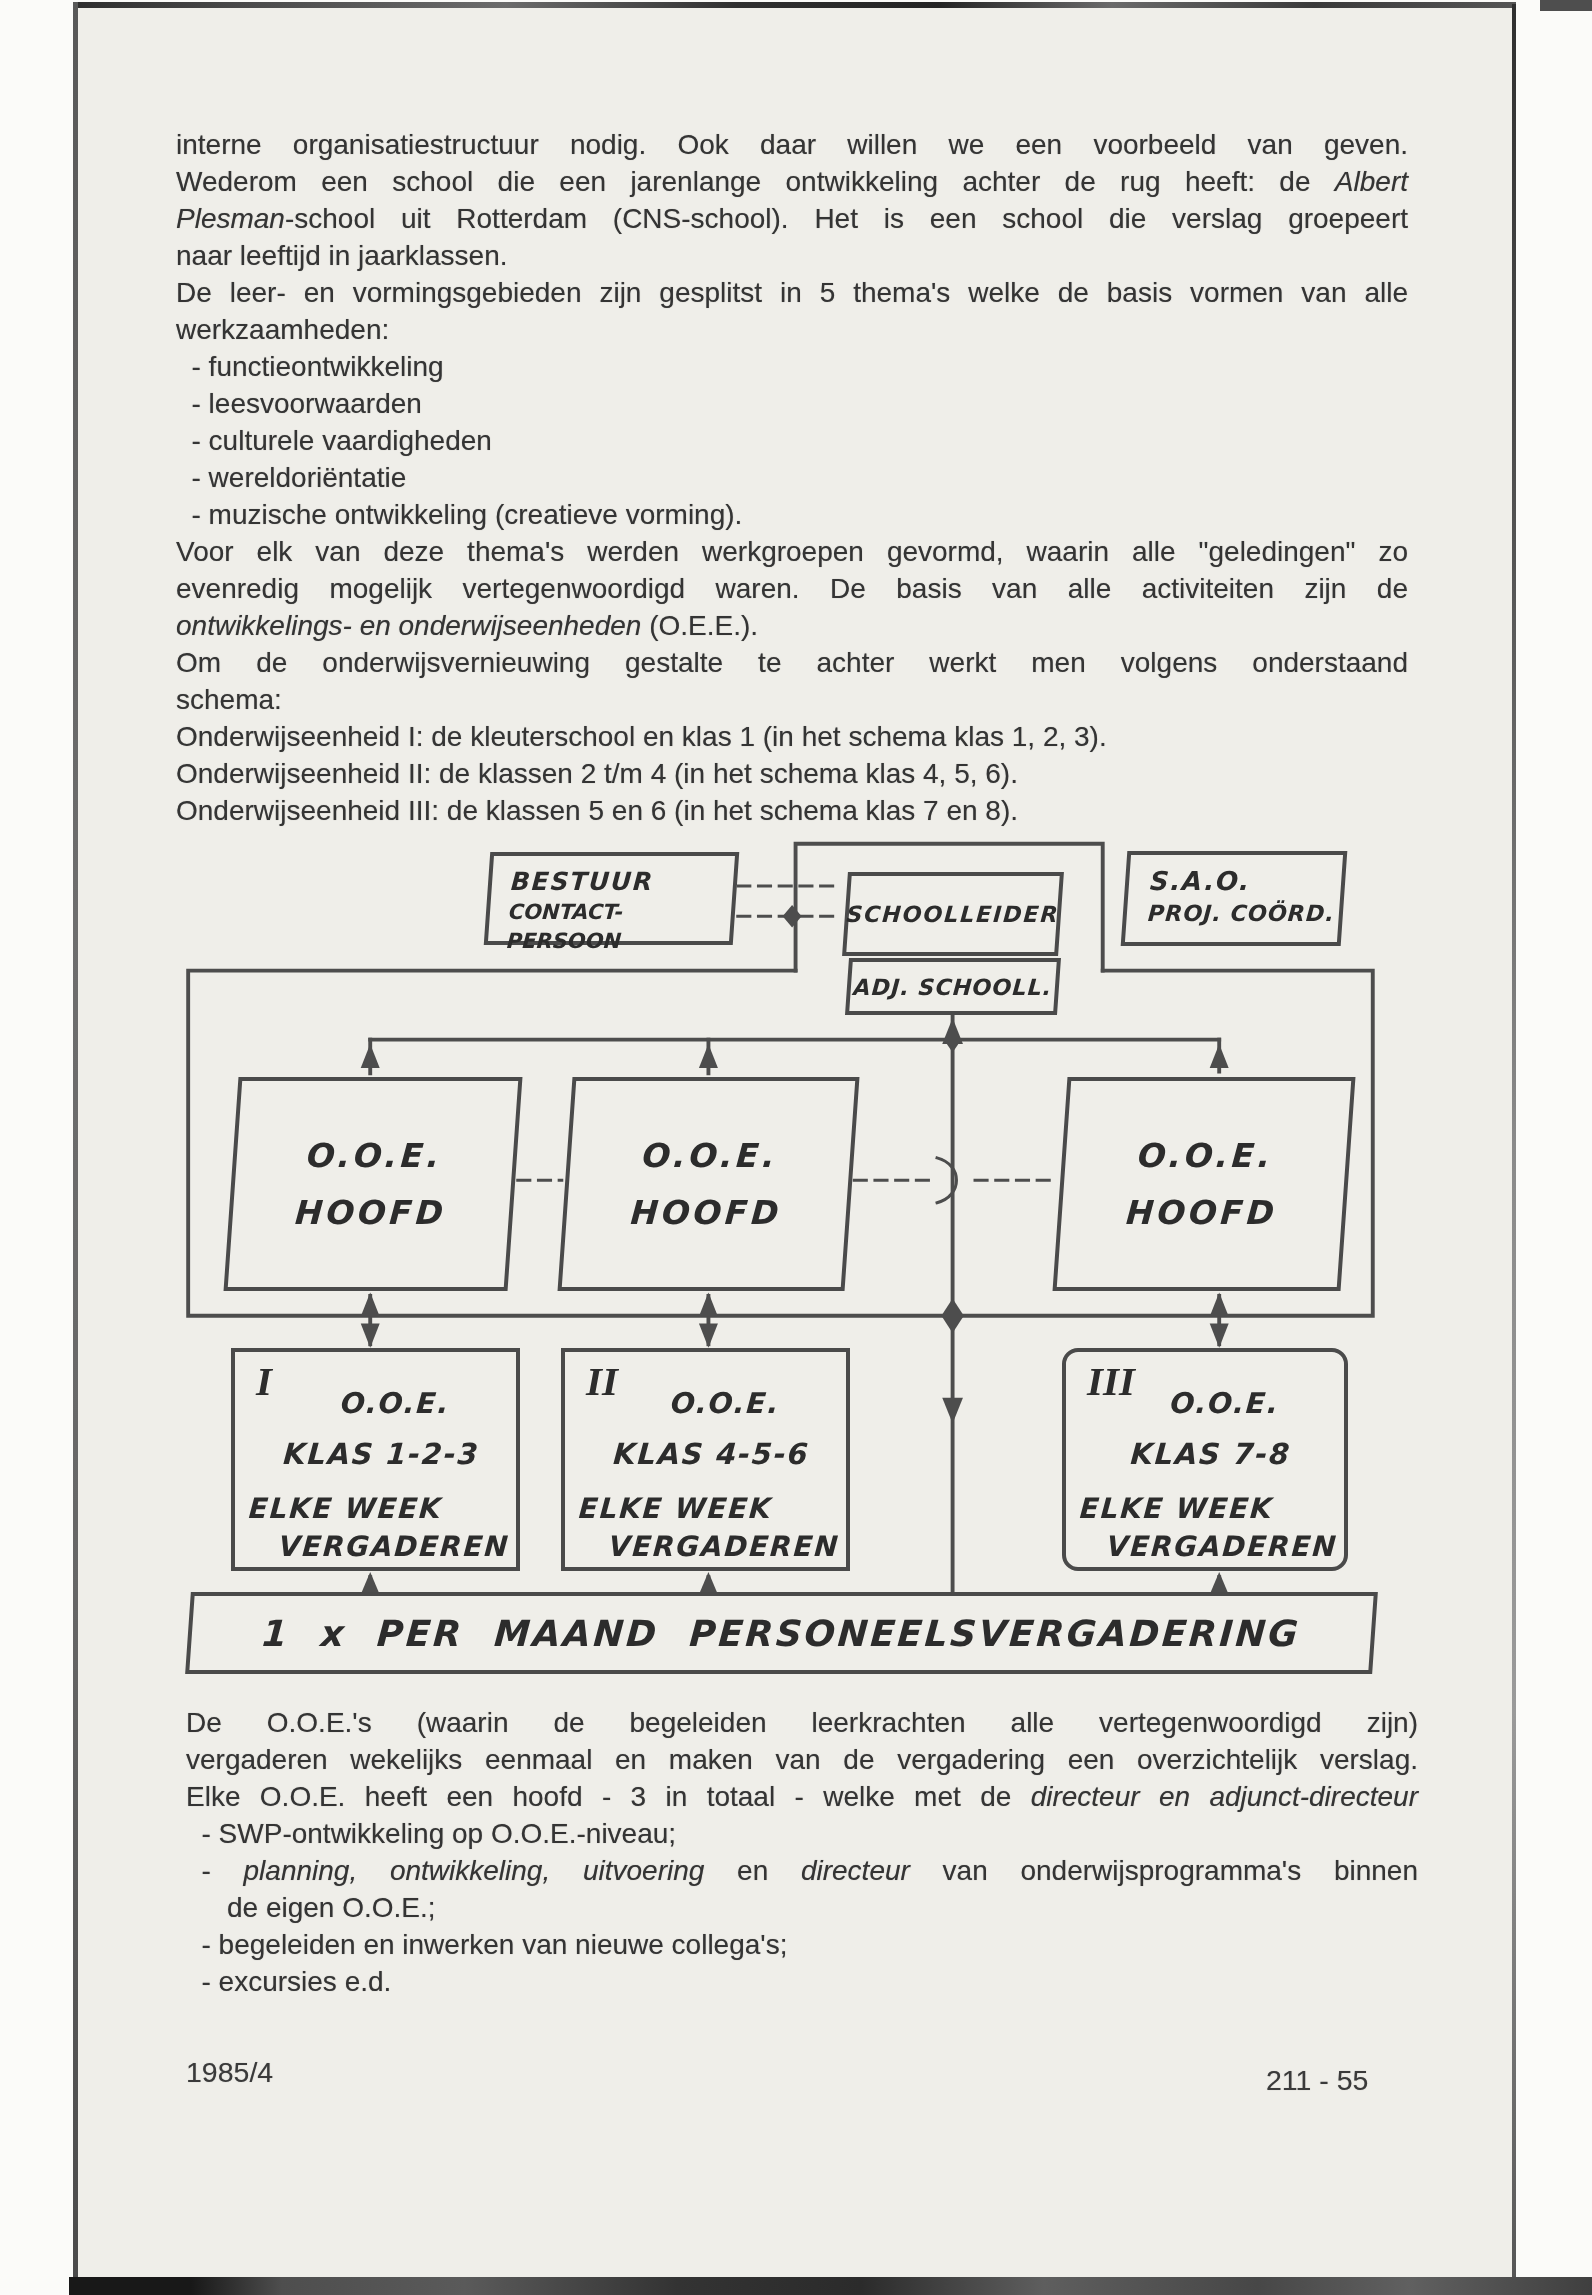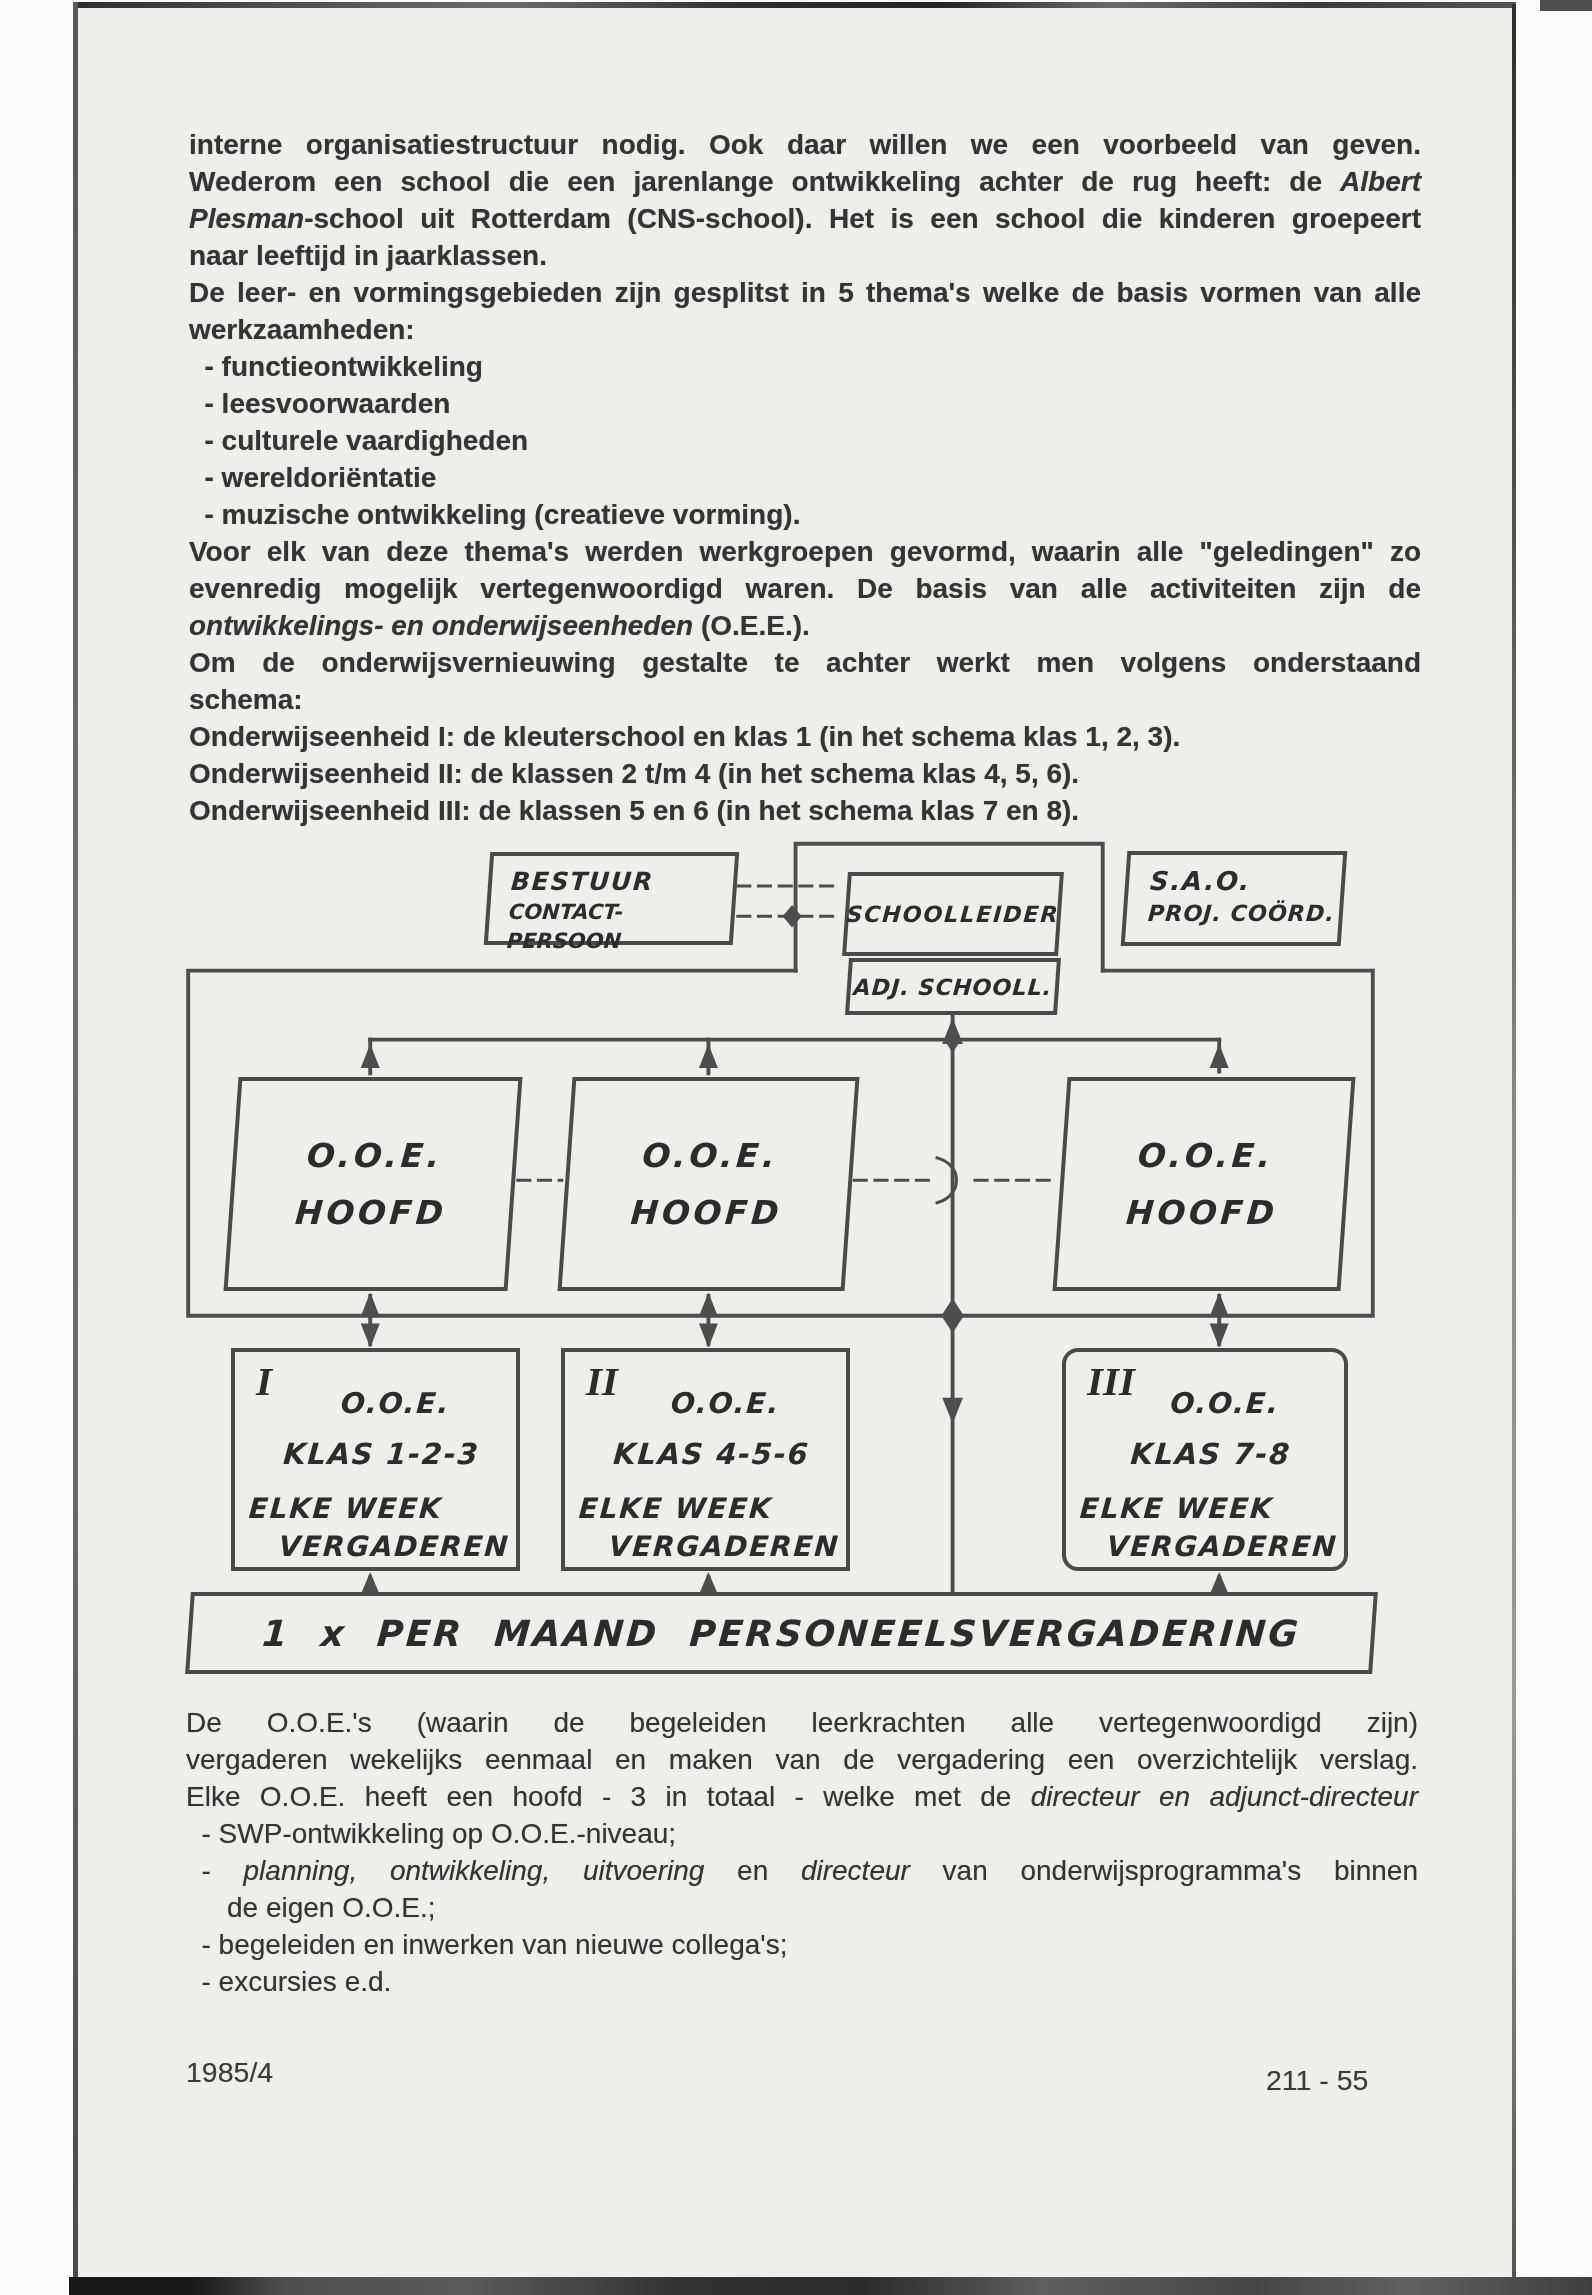--- a/index.html
+++ b/index.html
@@ -23,21 +23,21 @@
     background:linear-gradient(90deg,#181818 0%,#181818 8%,#4e4e4e 14%,#5a5a5a 26%,#333 40%,#2b2b2b 52%,#5e5e5e 64%,#474747 78%,#606060 88%,#3f3f3f 100%);}
 
   
   .textblock{position:absolute;width:1232px;color:#343434;font-size:28px;
     text-shadow:0 0 0.9px rgba(52,52,52,.45);}
   .textblock .line{height:37px;line-height:37px;white-space:nowrap;}
   .textblock .line.j{white-space:normal;text-align:justify;text-align-last:justify;}
   .textblock .line .it{font-style:italic;}
   .textblock .line.ind1{padding-left:15.5px;}
   .textblock .line.ind2{padding-left:41px;}
-  #text-top{left:189px;top:126px;font-weight:bold;}
+  #text-top{left:176px;top:126px;}
   #text-bottom{left:186px;top:1704px;}
 
   .footer{position:absolute;color:#3a3a3a;font-size:28.5px;text-shadow:0 0 0.9px rgba(58,58,58,.4);}
   #footer-left{left:186px;top:2056px;}
   #footer-right{left:1266px;top:2064px;}
 
   
   svg.lines{position:absolute;left:0;top:0;pointer-events:none;}
   .dbox{position:absolute;background:#efeee9;border:4.3px solid #4a4a4a;box-sizing:border-box;}
   .hw{font-family:"DejaVu Sans",sans-serif;font-weight:bold;font-style:italic;
@@ -80,21 +80,21 @@
   <div class="page"></div>
   <div class="edge-top"></div>
   <div class="edge-corner"></div>
   <div class="edge-left"></div>
   <div class="edge-right"></div>
   <div class="edge-bottom"></div>
 
   <div class="textblock" id="text-top">
       <div class="line j"><span>interne organisatiestructuur nodig. Ook daar willen we een voorbeeld van geven.</span></div>
       <div class="line j"><span>Wederom een school die een jarenlange ontwikkeling achter de rug heeft: de </span><span class="it">Albert</span></div>
-      <div class="line j"><span class="it">Plesman</span><span>-school uit Rotterdam (CNS-school). Het is een school die kinderen groepeert</span></div>
+      <div class="line j"><span class="it">Plesman</span><span>-school uit Rotterdam (CNS-school). Het is een school die verslag groepeert</span></div>
       <div class="line"><span>naar leeftijd in jaarklassen.</span></div>
       <div class="line j"><span>De leer- en vormingsgebieden zijn gesplitst in 5 thema's welke de basis vormen van alle</span></div>
       <div class="line"><span>werkzaamheden:</span></div>
       <div class="line ind1"><span>- functieontwikkeling</span></div>
       <div class="line ind1"><span>- leesvoorwaarden</span></div>
       <div class="line ind1"><span>- culturele vaardigheden</span></div>
       <div class="line ind1"><span>- wereldoriëntatie</span></div>
       <div class="line ind1"><span>- muzische ontwikkeling (creatieve vorming).</span></div>
       <div class="line j"><span>Voor elk van deze thema's werden werkgroepen gevormd, waarin alle "geledingen" zo</span></div>
       <div class="line j"><span>evenredig mogelijk vertegenwoordigd waren. De basis van alle activiteiten zijn de</span></div>

